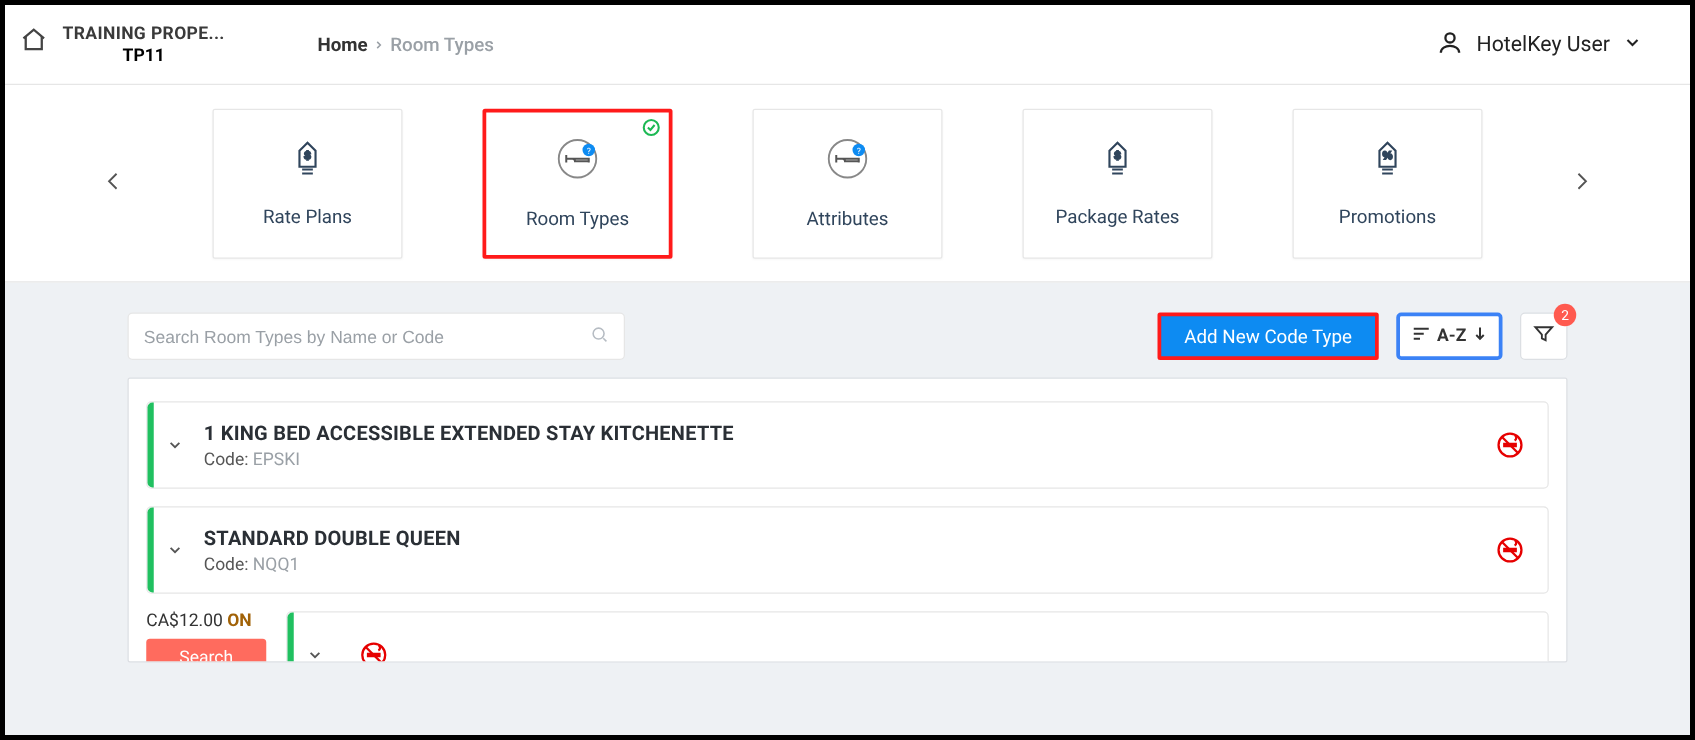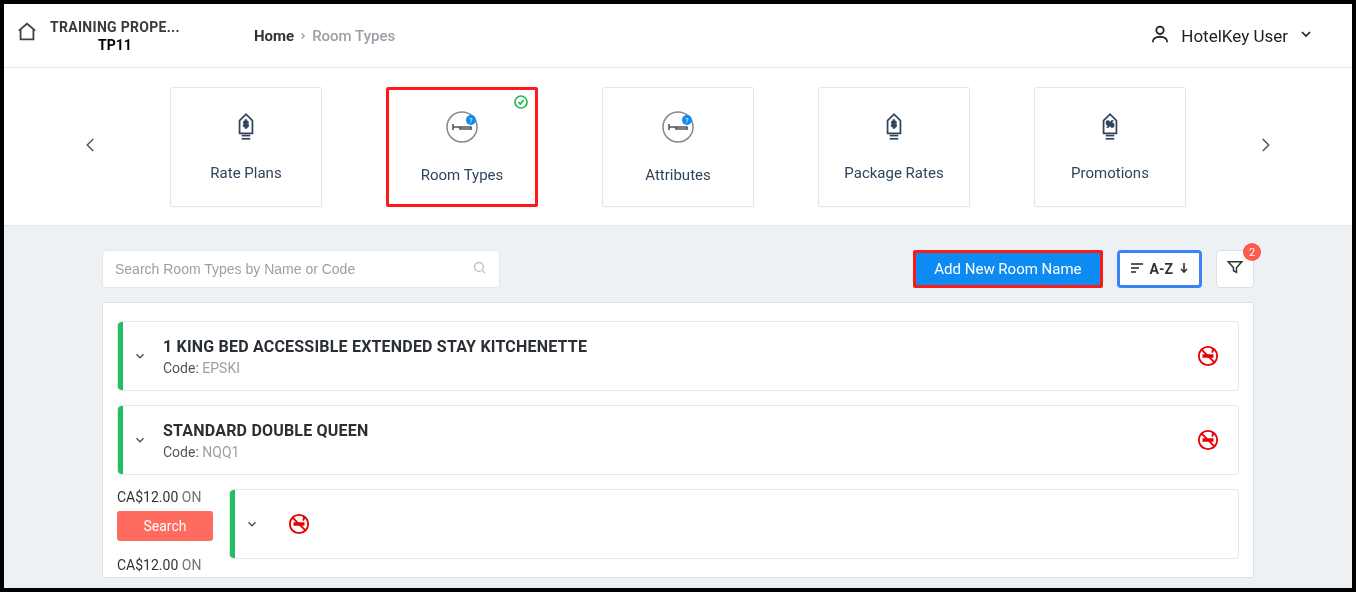--- a/index.html
+++ b/index.html
@@ -38,36 +38,36 @@
 .search input { border: none; outline: none; width: 100%; font-size: 14px; color: #333; background: transparent; }
 .search input::placeholder { color: #9aa0a6; }
 .search .sicon { color: #b6bcc3; }
 
 .add-btn { margin-left: auto; height: 38px; padding: 0 18px; background: #0d8bf2; color: #fff; border-radius: 2px; font-size: 15px; display:flex; align-items:center; cursor:pointer; border: 3px solid #ff1a1a; }
 
 .sort-btn { height: 38px; border: 3px solid #3b82f6; border-radius: 4px; background: #fff; padding: 0 10px; display:flex; align-items:center; gap:6px; font-size: 14px; font-weight:700; color:#333; cursor:pointer; }
 .filter-btn { position: relative; height: 38px; width: 38px; border: 1px solid #dcdfe3; border-radius: 4px; background: #fff; display:flex; align-items:center; justify-content:center; cursor:pointer; }
 .badge { position: absolute; top: -8px; right: -8px; width: 18px; height: 18px; border-radius: 50%; background: #ff5a4f; color: #fff; font-size: 11px; display:flex; align-items:center; justify-content:center; }
 
-.list-panel { margin-top: 14px; background: #fff; border: 1px solid #dcdfe3; border-radius: 2px; padding: 18px 14px 0; height: 276px; overflow:hidden; }
+.list-panel { margin-top: 14px; background: #fff; border: 1px solid #dcdfe3; border-radius: 2px; padding: 18px 14px 0; height: 228px; overflow:hidden; }
 
 .row { position: relative; display:flex; align-items:stretch; border: 1px solid #e6e6e6; border-radius: 4px; margin-bottom: 14px; background:#fff; height: 70px; }
 .row .accent { width: 5px; background: #20c060; border-radius: 4px 0 0 4px; }
 .row .expand { width: 34px; display:flex; align-items:center; justify-content:center; color:#555; cursor:pointer; }
 .row .content { flex:1; display:flex; flex-direction:column; justify-content:center; gap:4px; padding: 0 6px; }
 .row .title { font-weight:700; font-size:16px; color:#2a2f35; letter-spacing:.2px; }
 .row .code-line { font-size:14px; color:#555; }
 .row .code-line .cv { color:#9aa0a6; }
 .row .ns { width:60px; display:flex; align-items:center; justify-content:center; }
 
 .row3-wrap { display:flex; gap:16px; align-items:flex-start; }
 .price-block { width:96px; }
 .price-line { font-size:14px; margin-bottom:6px; }
 .price-line .amt { color:#333; }
-.price-line .on { color:#737373; font-weight:400; }
+.price-line .on { color:#a16207; font-weight:700; }
 .remove-btn { width:96px; height:30px; background:#ff6b5e; color:#fff; border-radius:3px; font-size:14px; display:flex; align-items:center; justify-content:center; cursor:pointer; }
 .row3 { flex:1; }
 
 .ns-icon { width:22px; height:22px; }
 </style>
 </head>
 <body>
 
 <div class="topbar">
   <div class="prop-block">
@@ -188,21 +188,21 @@
     <div class="search">
       <input placeholder="Search Room Types by Name or Code" style="">
       <span class="sicon">
         <svg width="15" height="15" viewBox="0 0 24 24" fill="none" stroke="#b6bcc3" stroke-width="2">
             <circle cx="11" cy="11" r="7"></circle>
             <path d="m21 21-4-4"></path>
           </svg>
       </span>
     </div>
     <div class="add-btn">
-      <span>Add New Room Name</span>
+      <span>Add New Code Type</span>
     </div>
     <div class="sort-btn">
       <span>
         <svg width="14" height="12" viewBox="0 0 14 12" stroke="#333" stroke-width="1.6">
             <line x1="1" y1="2" x2="13" y2="2"></line>
             <line x1="1" y1="6" x2="9" y2="6"></line>
             <line x1="1" y1="10" x2="6" y2="10"></line>
           </svg>
       </span>
       <span>A-Z</span>

